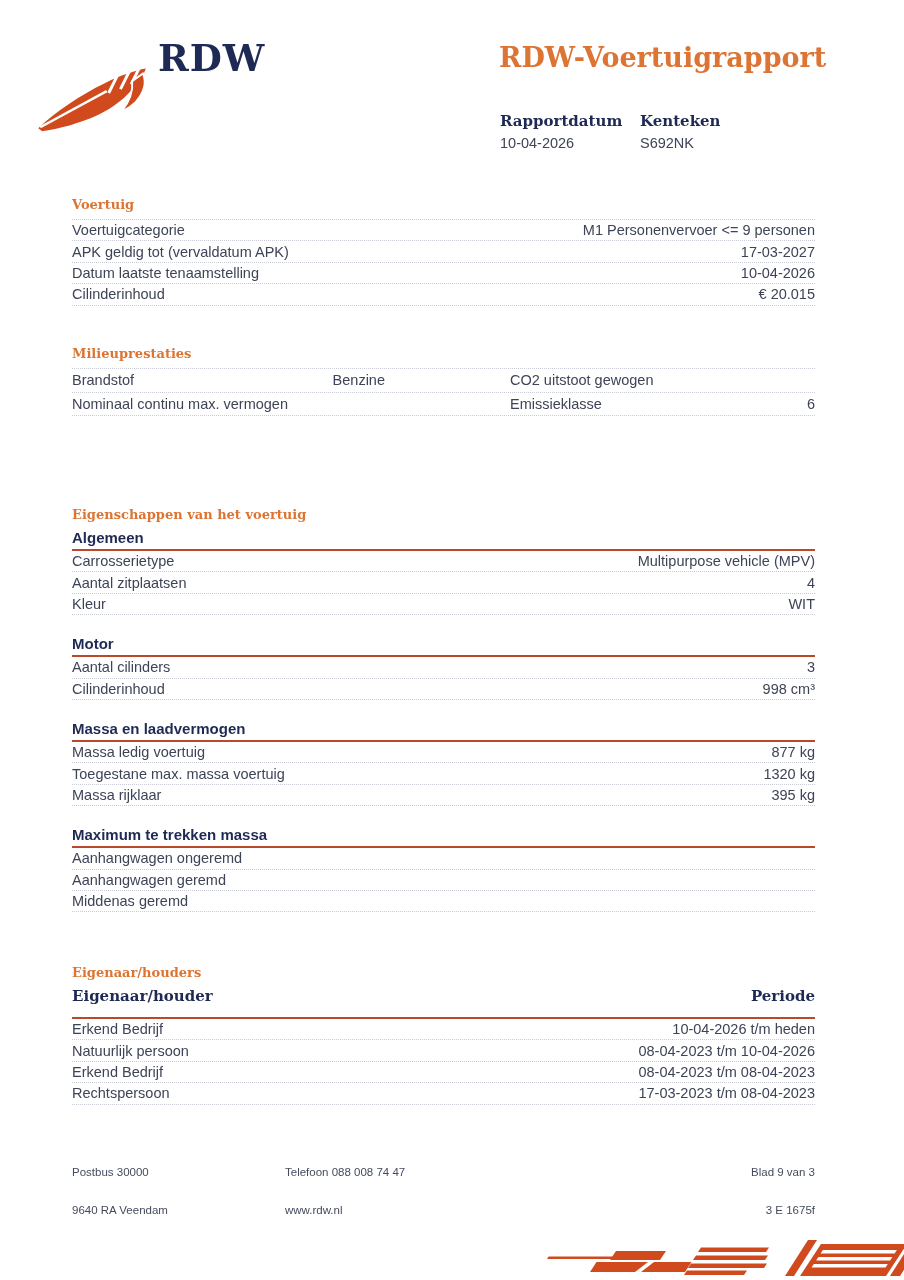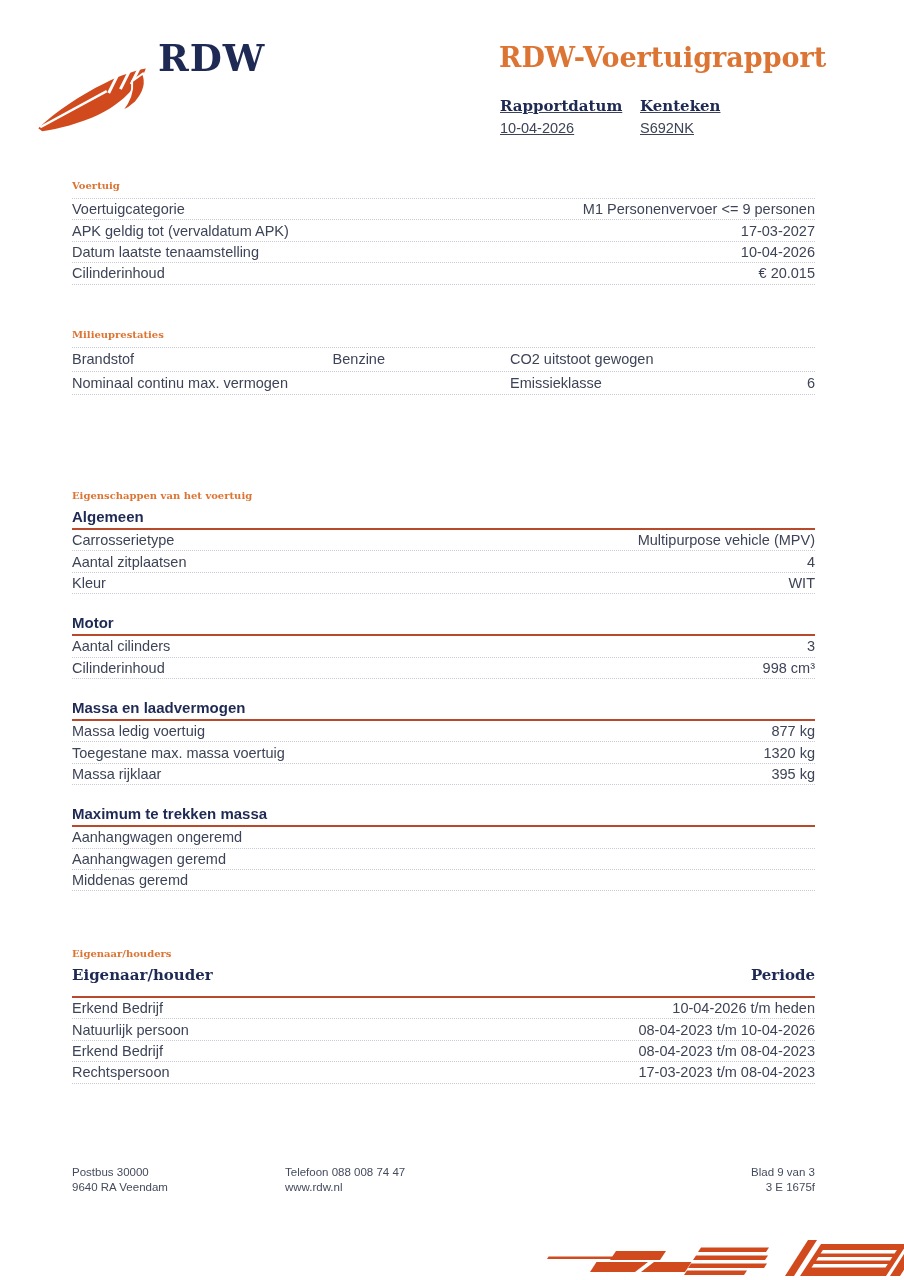--- a/index.html
+++ b/index.html
@@ -17,33 +17,33 @@
   .wordmark {
     position:absolute; left:158px; top:36px;
     font-family:"DejaVu Serif", serif; font-weight:bold;
     font-size:37px; color:#1f2a54; letter-spacing:1px;
   }
   .doc-title {
     position:absolute; left:499px; top:42px;
     font-family:"DejaVu Serif", serif; font-weight:bold;
     font-size:27px; color:#dc7433;
   }
-  .meta { position:absolute; left:500px; top:97px; display:flex;text-decoration:underline; }
+  .meta { position:absolute; left:500px; top:112px; display:flex; }
   .meta-block { width:140px; }
   .meta-label {
     font-family:"DejaVu Serif", serif; font-weight:bold;
     font-size:15px; color:#1f2a54;
   }
   .meta-value { margin-top:5px; font-size:14.5px; color:#3e4457; }
 
   
   .section { position:absolute; left:72px; width:743px; }
   .section-title {
     font-family:"DejaVu Serif", serif; font-weight:bold;
-    font-size:10px; color:#dc7433; margin-bottom:7px;
+    font-size:13px; color:#dc7433; margin-bottom:7px;margin-top:17px;
   }
   .rows { border-top:1px dotted #c9ccd6; }
   .row {
     height:21.4px; display:flex; justify-content:space-between;
     align-items:center; border-bottom:1px dotted #c9ccd6;
     font-size:14.5px;
   }
   .row .val { text-align:right; }
 
   
@@ -68,21 +68,21 @@
     display:flex; justify-content:space-between;
     font-family:"DejaVu Serif", serif; font-weight:bold;
     font-size:15px; color:#1f2a54;
     padding-bottom:12px; border-bottom:2px solid #b8492a;
   }
 
   
   .footer {
     position:absolute; left:72px; top:1166px; width:743px;
     display:grid; grid-template-columns:213px 1fr auto;
-    row-gap:3px; font-size:11.5px; color:#454b5e;
+    row-gap:26px; font-size:11.5px; color:#454b5e;
   }
   .footer .right { text-align:right; }
 
   .bottom-graphic { position:absolute; right:0; bottom:2px; width:366px; height:44px; }
 </style>
 </head>
 <body>
 
 <svg class="feather" viewBox="0 0 120 90">
   <path fill="#d04a1e" d="M2,80 C20,63 45,46 70,34 C86,26 101,21 112,19 C110,25 106,31 101,37 C92,48 80,58 64,66 C45,75 22,81 6,83 Z"></path>

